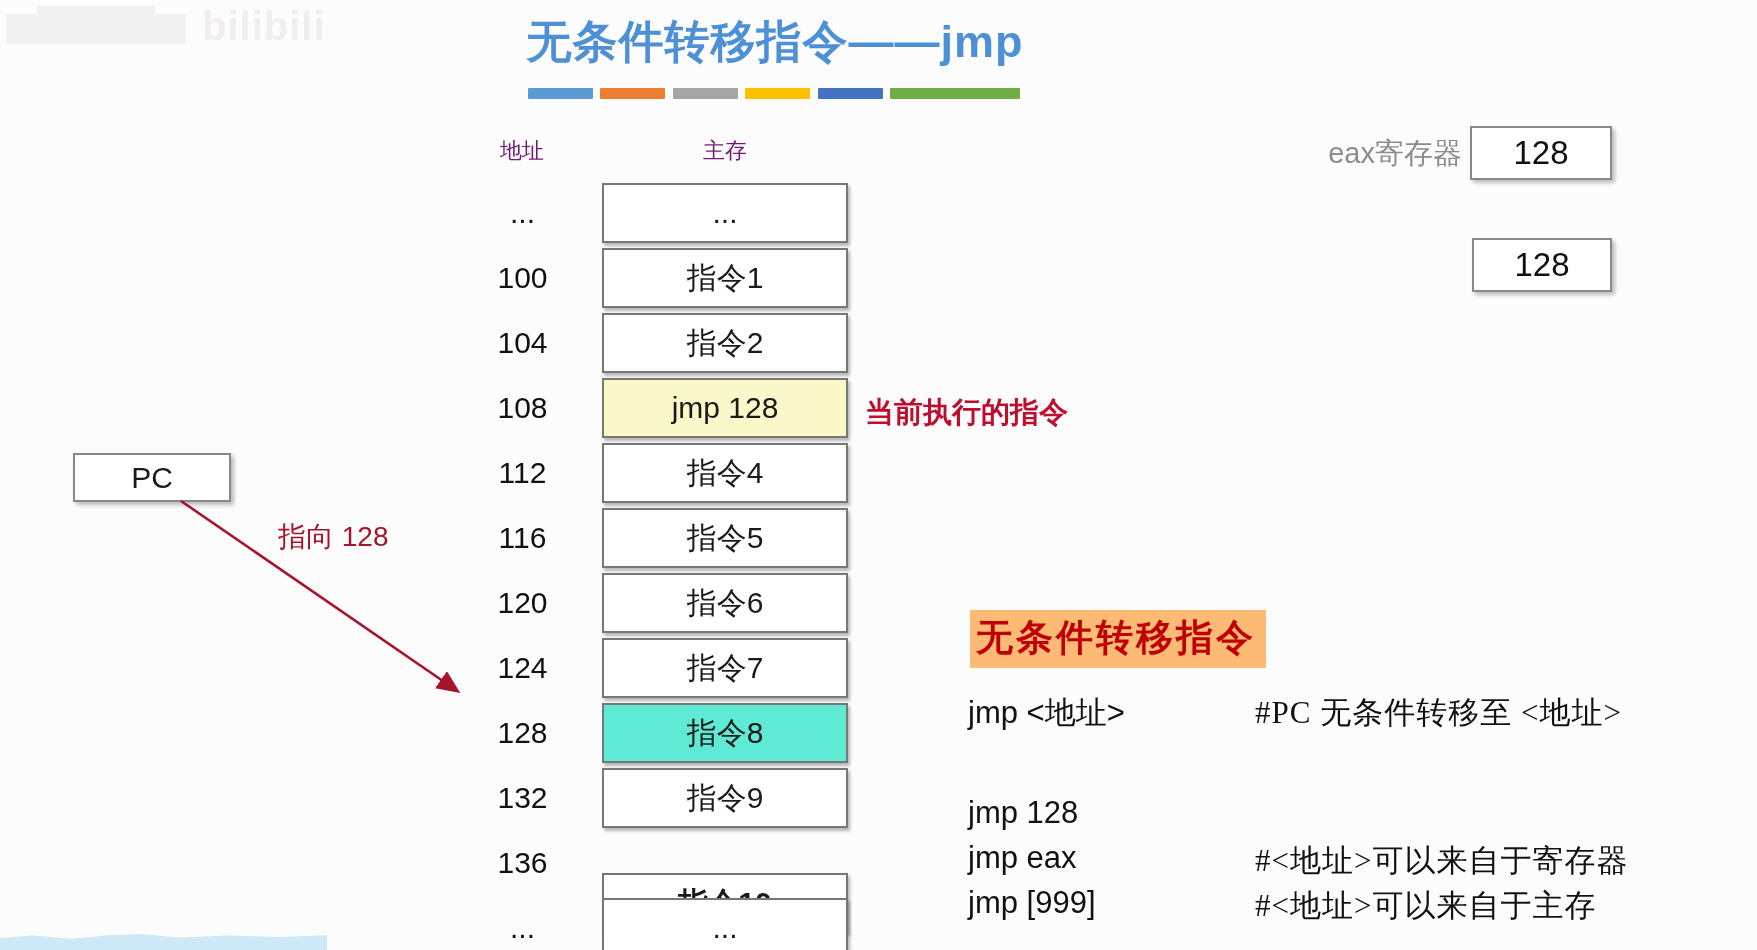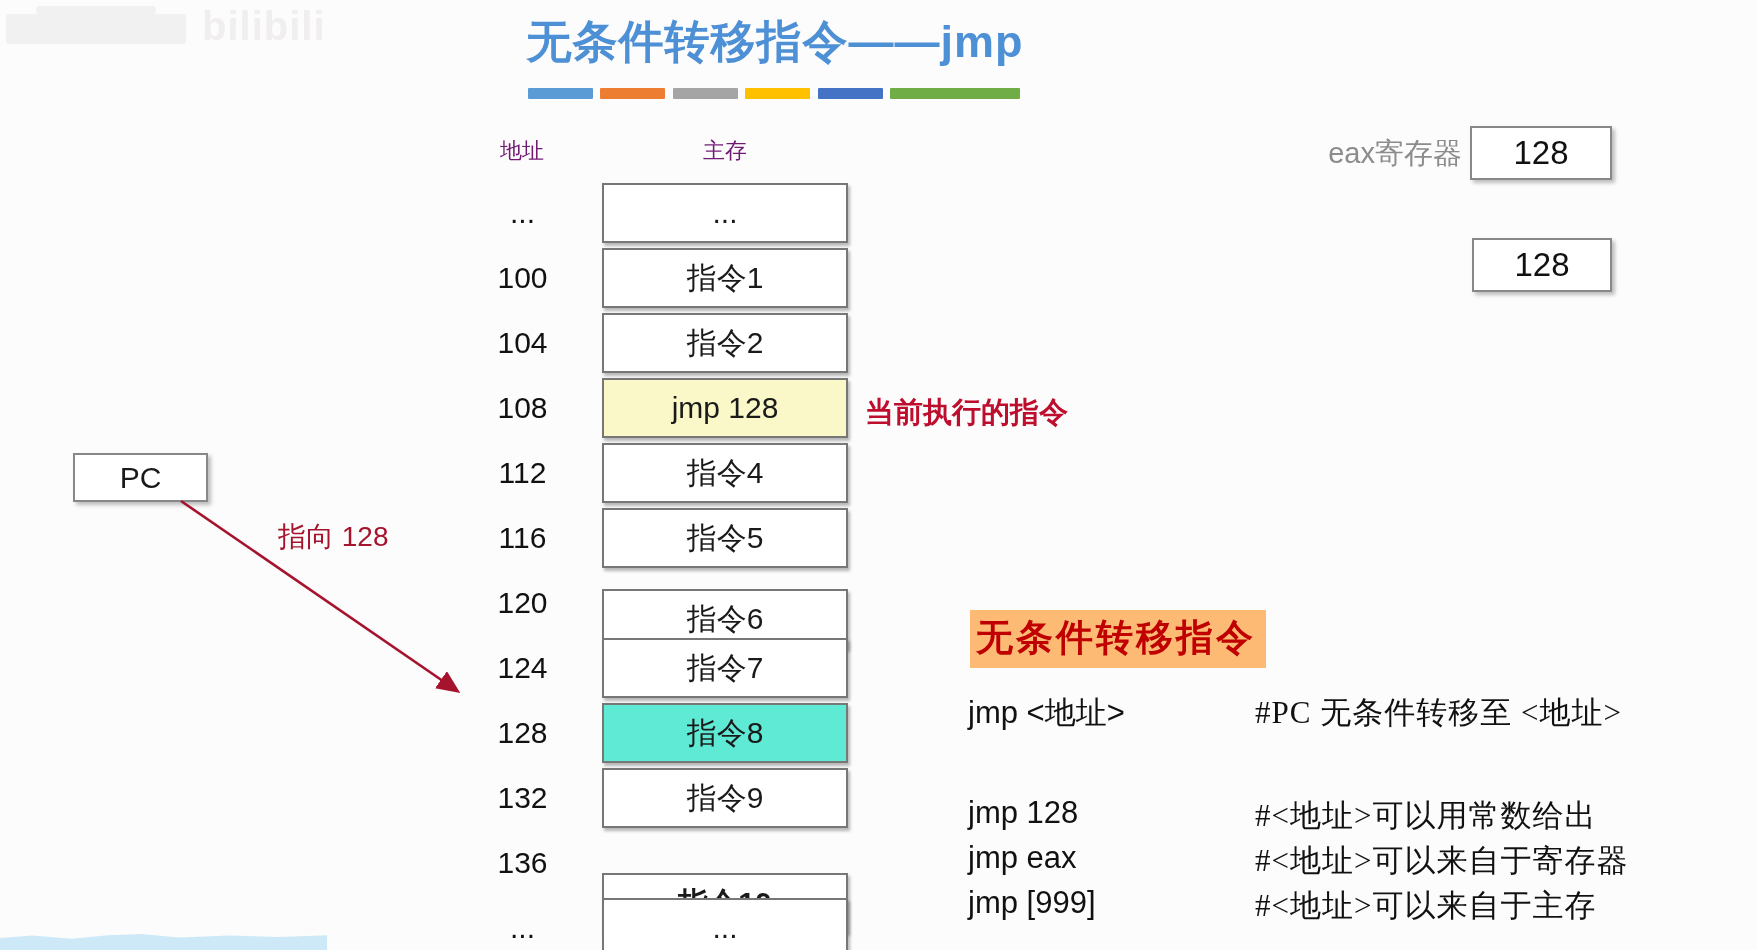--- a/index.html
+++ b/index.html
@@ -21,21 +21,21 @@
   .col-header{position:absolute;font-size:22px;color:#701a75;font-family:Liberation Serif, serif;}
   #addr-header{left:452px;top:136px;width:140px;text-align:center;}
   #mem-header{left:602px;top:136px;width:246px;text-align:center;}
   
   .addr-label{position:absolute;left:445px;width:155px;height:60px;line-height:60px;
     text-align:center;font-size:30px;color:#111;}
   .mem-cell{position:absolute;left:602px;width:246px;height:60px;line-height:56px;
     box-sizing:border-box;border:2px solid #777;background:#fff;text-align:center;
     font-size:30px;box-shadow:2px 3px 3px rgba(0,0,0,0.28);}
   
-  .pc-box{position:absolute;left:73px;top:453px;width:135px;height:49px;
+  .pc-box{position:absolute;left:73px;top:453px;width:158px;height:49px;
     box-sizing:border-box;border:2px solid #888;background:#fff;text-align:center;
     line-height:45px;font-size:30px;box-shadow:3px 3px 4px rgba(0,0,0,0.25);}
   .arrow-label{position:absolute;left:278px;top:518px;font-size:28px;}
   #arrow-svg{position:absolute;left:0;top:0;pointer-events:none;}
   
   .current-note{position:absolute;left:865px;top:393px;font-size:29px;font-weight:700;}
   
   .reg-label{position:absolute;height:54px;line-height:54px;text-align:right;
     font-size:29px;}
   #reg-label-0{left:1150px;top:126px;width:312px;}
@@ -90,21 +90,21 @@
       <div class="mem-cell" style="top: 248px;">指令1</div>
       <div class="addr-label" style="top: 313px;">104</div>
       <div class="mem-cell" style="top: 313px;">指令2</div>
       <div class="addr-label" style="top: 378px;">108</div>
       <div class="mem-cell" style="top: 378px; background: rgb(250, 248, 200);">jmp 128</div>
       <div class="addr-label" style="top: 443px;">112</div>
       <div class="mem-cell" style="top: 443px;">指令4</div>
       <div class="addr-label" style="top: 508px;">116</div>
       <div class="mem-cell" style="top: 508px;">指令5</div>
       <div class="addr-label" style="top: 573px;">120</div>
-      <div class="mem-cell" style="top: 573px; margin-top: 16px;">指令6</div>
+      <div class="mem-cell" style="top: 573px;">指令6</div>
       <div class="addr-label" style="top: 638px;">124</div>
       <div class="mem-cell" style="top: 638px;">指令7</div>
       <div class="addr-label" style="top: 703px;">128</div>
       <div class="mem-cell" style="top: 703px; background: #5eead4;">指令8</div>
       <div class="addr-label" style="top: 768px;">132</div>
       <div class="mem-cell" style="top: 768px;">指令9</div>
       <div class="addr-label" style="top: 833px;">136</div>
       <div class="mem-cell" style="top: 873px; font-weight: bold;">指令10</div>
       <div class="addr-label" style="top: 898px;">...</div>
       <div class="mem-cell" style="top: 898px;">...</div>
@@ -129,21 +129,20 @@
   <div class="reg-box" id="reg-box-1">128</div>
 
   <div class="legend-heading" style="background: #fdba74; color: rgb(192, 0, 0);">无条件转移指令</div>
   <div id="legend-lines">
       <div class="legend-line ll-0">
         <span class="legend-code">jmp &lt;地址&gt;</span>
         <span class="legend-comment">#PC 无条件转移至 &lt;地址&gt;</span>
       </div>
       <div class="legend-line ll-1">
         <span class="legend-code">jmp 128</span>
-        <span class="legend-comment">#&lt;地址&gt;可以用常数给出</span>
       </div>
       <div class="legend-line ll-2">
         <span class="legend-code">jmp eax</span>
         <span class="legend-comment">#&lt;地址&gt;可以来自于寄存器</span>
       </div>
       <div class="legend-line ll-3">
         <span class="legend-code">jmp [999]</span>
         <span class="legend-comment">#&lt;地址&gt;可以来自于主存</span>
       </div>
     </div>

